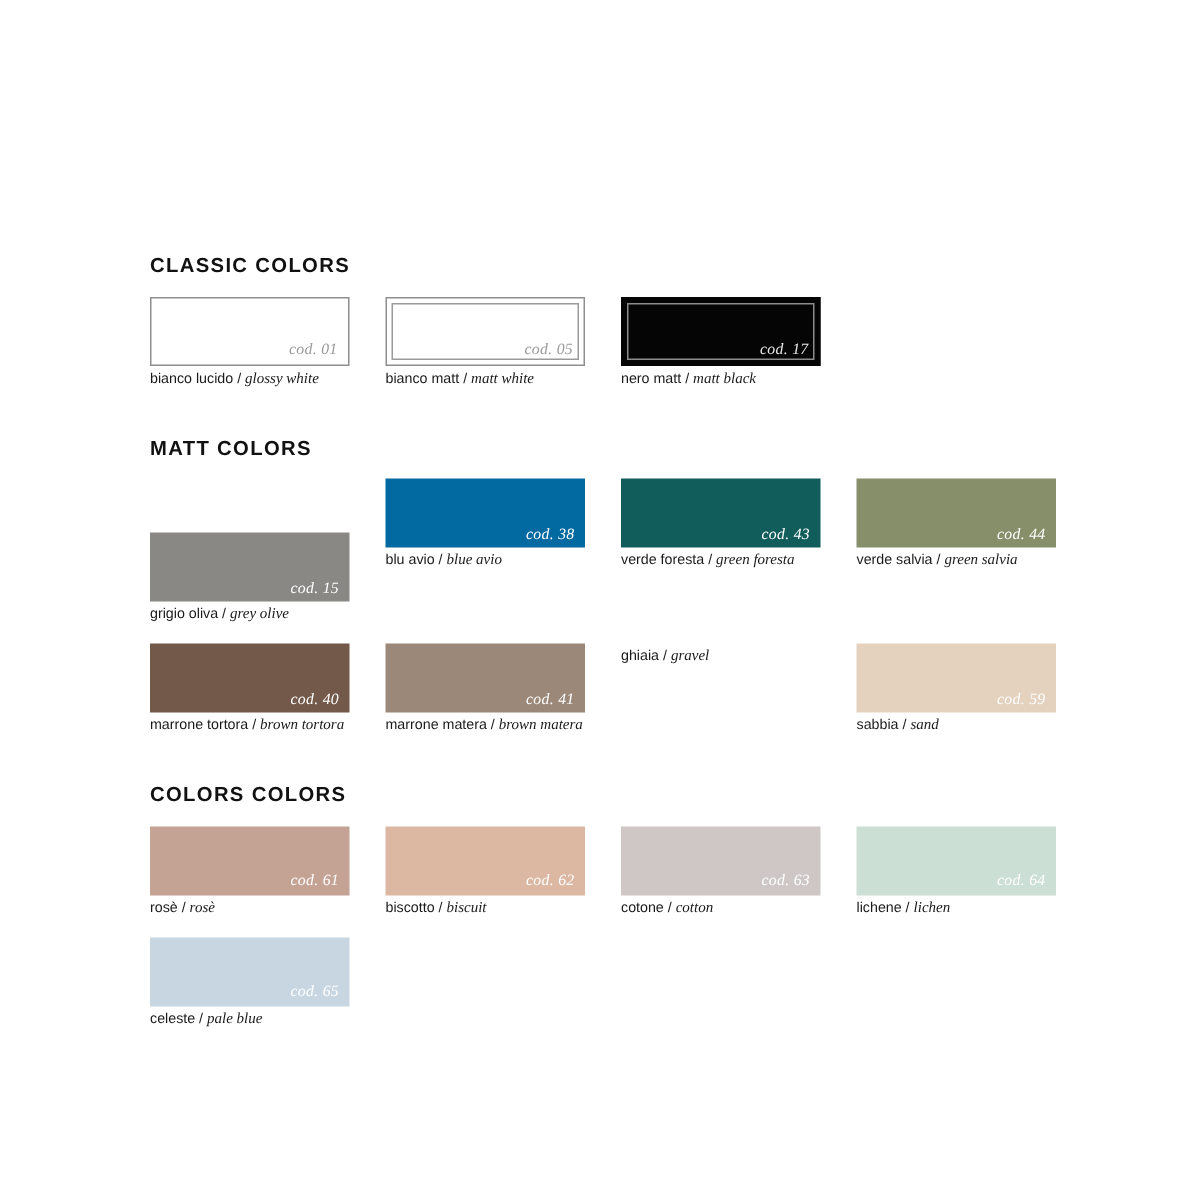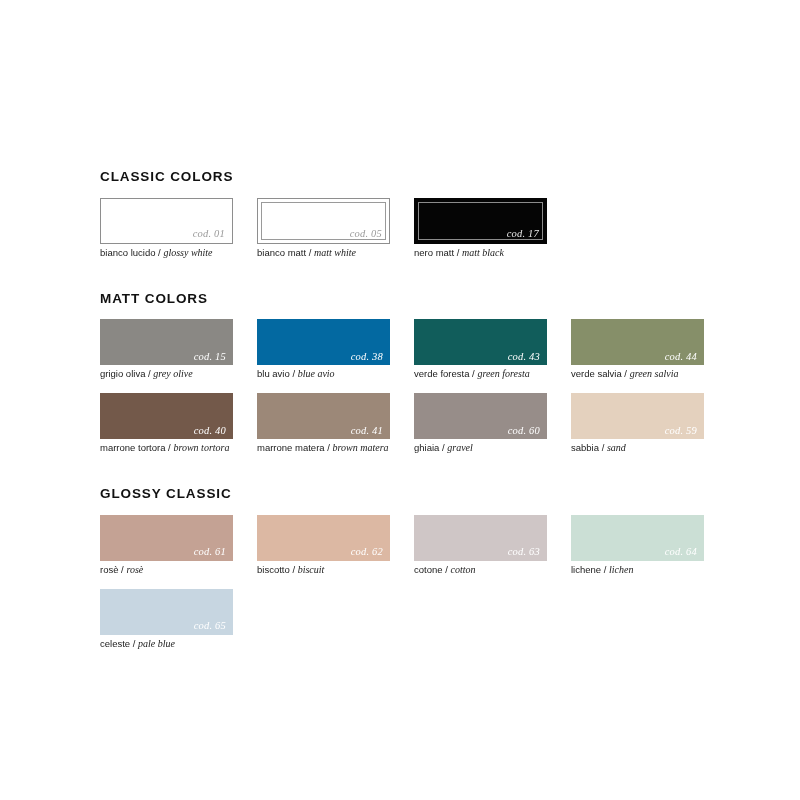--- a/index.html
+++ b/index.html
@@ -124,21 +124,21 @@
               <div class="code" style="color: rgb(232, 232, 232);">cod. 17</div>
             </div>
             <div class="caption"><span>nero matt</span><span> / </span><span class="it">matt black</span></div>
           </div>
         </div>
       </div>
       <div class="section">
         <div class="section-title matt">MATT COLORS</div>
         <div class="row">
           <div class="swatch-cell">
-            <div class="chip" style="background: rgb(138, 136, 132);">
+            <div class="chip" style="background: rgb(138, 136, 132); margin-top: 36px;">
               <div class="code" style="color: rgb(255, 255, 255);">cod. 15</div>
             </div>
             <div class="caption"><span>grigio oliva</span><span> / </span><span class="it">grey olive</span></div>
           </div>
           <div class="swatch-cell">
             <div class="chip" style="background: #0369a1;">
               <div class="code" style="color: rgb(255, 255, 255);">cod. 38</div>
             </div>
             <div class="caption"><span>blu avio</span><span> / </span><span class="it">blue avio</span></div>
           </div>
@@ -162,35 +162,32 @@
             </div>
             <div class="caption"><span>marrone tortora</span><span> / </span><span class="it">brown tortora</span></div>
           </div>
           <div class="swatch-cell">
             <div class="chip" style="background: rgb(156, 136, 120);">
               <div class="code" style="color: rgb(255, 255, 255);">cod. 41</div>
             </div>
             <div class="caption"><span>marrone matera</span><span> / </span><span class="it">brown matera</span></div>
           </div>
           <div class="swatch-cell">
-            <div class="chip" style="background: rgb(151, 141, 137);">
-              <div class="code" style="color: rgb(255, 255, 255);">cod. 60</div>
-            </div>
             <div class="caption"><span>ghiaia</span><span> / </span><span class="it">gravel</span></div>
           </div>
           <div class="swatch-cell">
             <div class="chip" style="background: rgb(228, 209, 190);">
               <div class="code" style="color: rgb(255, 255, 255);">cod. 59</div>
             </div>
             <div class="caption"><span>sabbia</span><span> / </span><span class="it">sand</span></div>
           </div>
         </div>
       </div>
       <div class="section">
-        <div class="section-title glossy">GLOSSY CLASSIC</div>
+        <div class="section-title glossy">COLORS COLORS</div>
         <div class="row">
           <div class="swatch-cell">
             <div class="chip" style="background: rgb(196, 162, 148);">
               <div class="code" style="color: rgb(255, 255, 255);">cod. 61</div>
             </div>
             <div class="caption"><span>rosè</span><span> / </span><span class="it">rosè</span></div>
           </div>
           <div class="swatch-cell">
             <div class="chip" style="background: rgb(220, 184, 163);">
               <div class="code" style="color: rgb(255, 255, 255); font-family: Liberation Serif, serif;">cod. 62</div>

